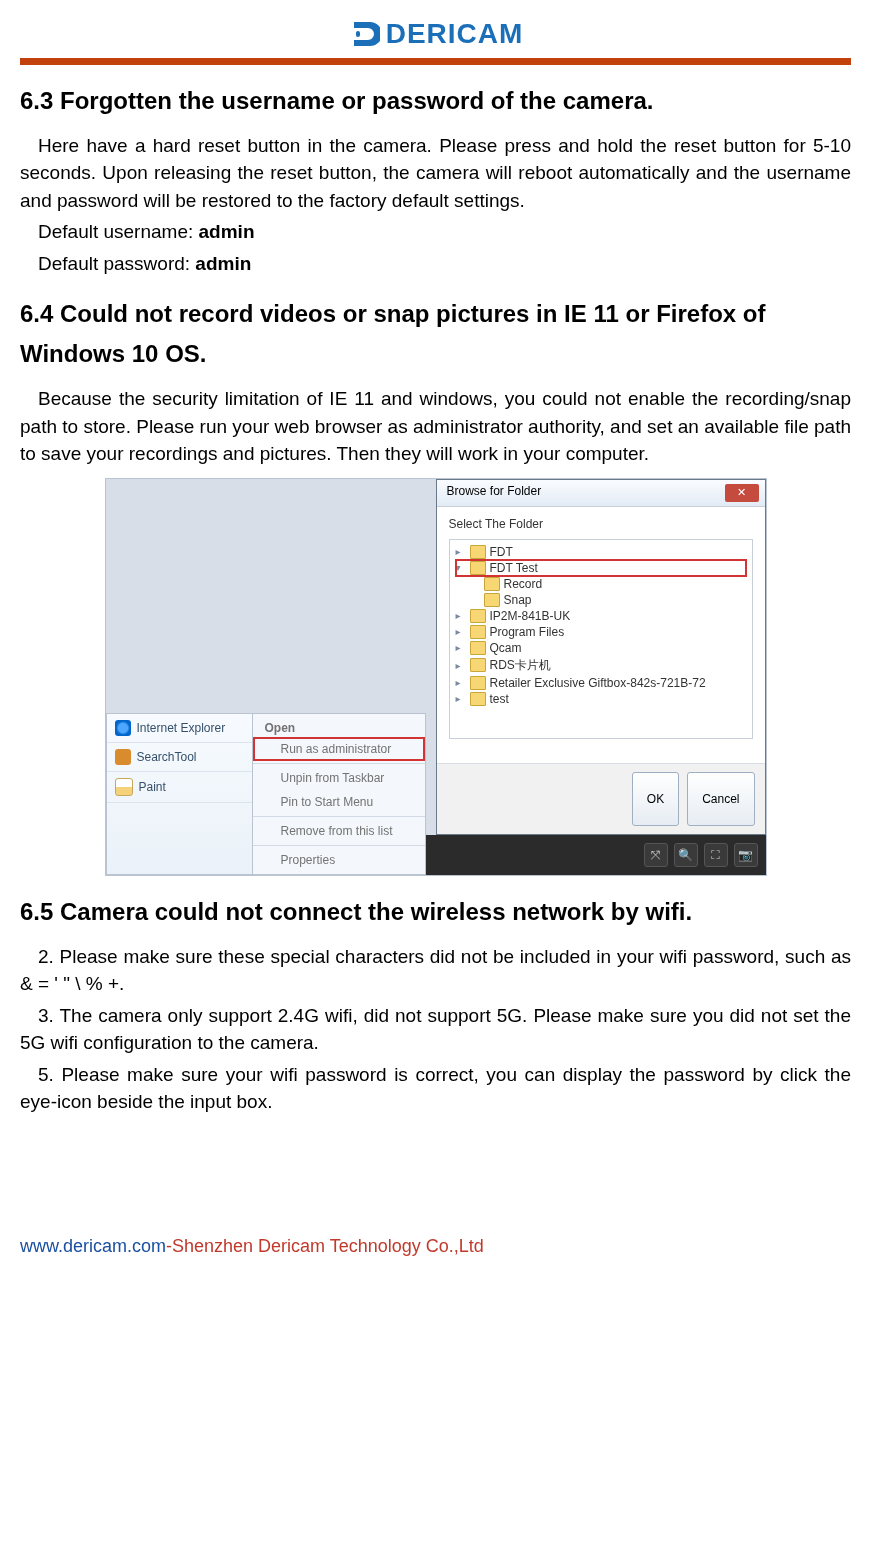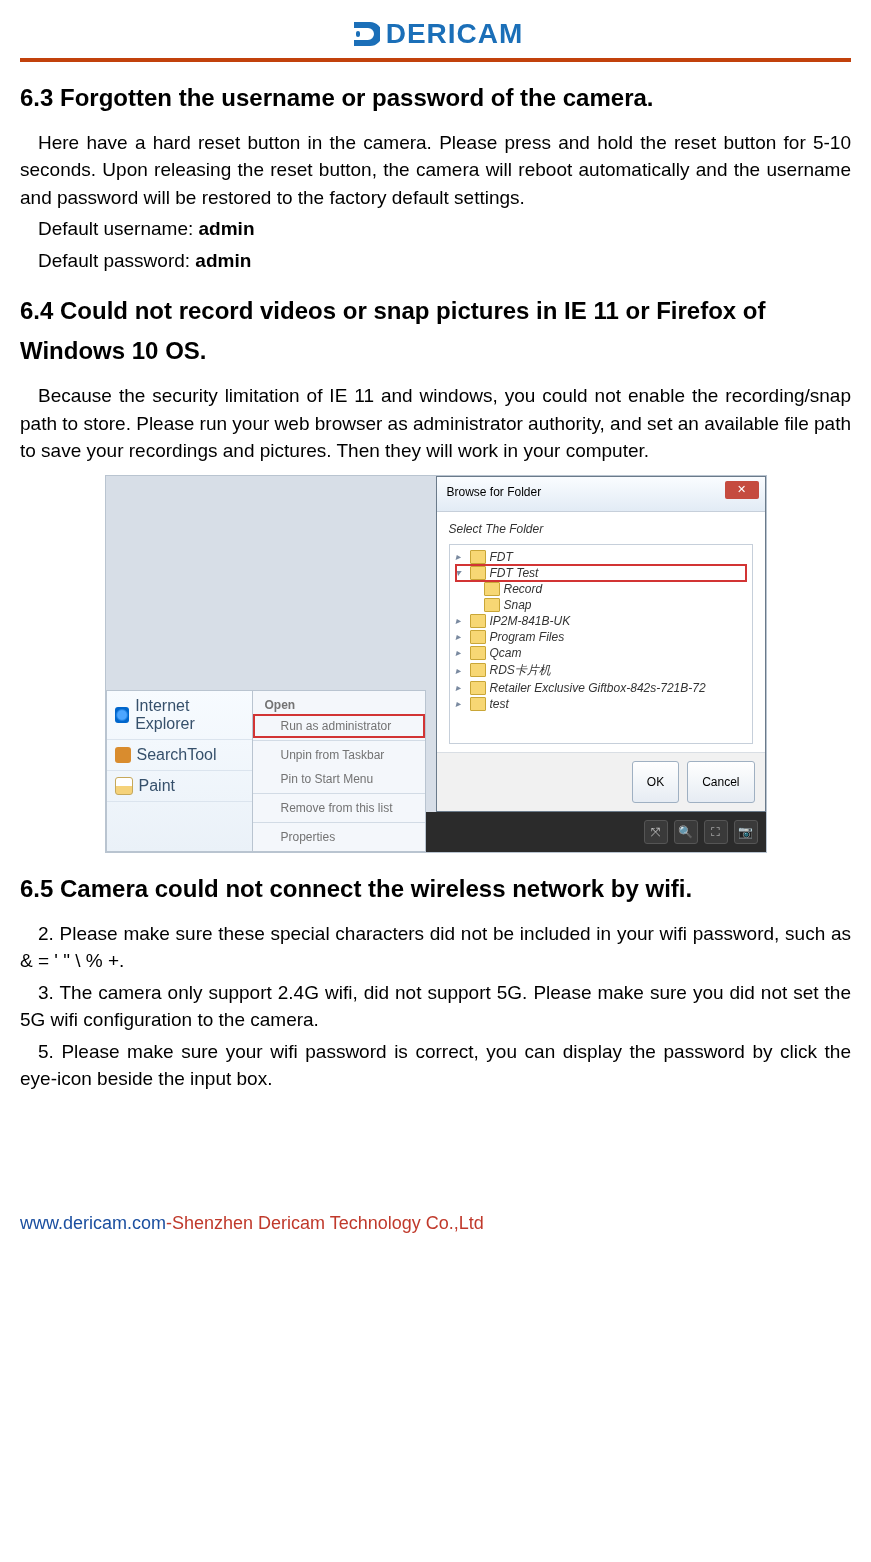--- a/index.html
+++ b/index.html
@@ -9,21 +9,21 @@
     color: #000;
     background: #fff;
     width: 871px;
   }
   .page {
     padding: 18px 20px 40px 20px;
     box-sizing: border-box;
   }
   .logo-bar {
     text-align: center;
-    border-bottom: 4px solid #c2410c;
+    border-bottom: 7px solid #c2410c;
     padding-bottom: 4px;
     margin-bottom: 12px;
   }
   .logo {
     display: inline-flex;
     align-items: center;
     gap: 6px;
     color: #1b6fb8;
     font-weight: 700;
     font-size: 28px;
@@ -49,22 +49,23 @@
   .bold { font-weight: 700; }
   .taskbar-menu {
     display: flex;
     width: 100%;
     background: #eef2f7;
   }
   .taskbar-col {
     width: 145px;
     border: 1px solid #b9c4d0;
     background: linear-gradient(#f7fbff,#eaf1f8);
-    font-size: 16px;
+    font-size: 12px;
     color: #36506b;
+    text-align: right;
   }
   .taskbar-item {
     display: flex;
     align-items: center;
     gap: 6px;
     padding: 6px 8px;
     border-bottom: 1px solid #dbe4ee;
   }
   .taskbar-item .ic {
     width: 16px; height: 16px;
@@ -96,33 +97,33 @@
     padding: 5px 12px 2px 12px;
   }
   .browse-dialog {
     width: 328px;
     border: 1px solid #6a7a8a;
     background: #f1f1f1;
     font-size: 12px;
     margin-left: auto;
   }
   .dlg-titlebar {
-    display:flex; align-items:flex-end; justify-content:space-between;
+    display:flex; align-items:flex-start; justify-content:space-between;
     background: linear-gradient(#fafcff,#e2ebf5);
-    padding: 4px 6px 12px 10px;
+    padding: 4px 6px 4px 10px;
     border-bottom:1px solid #c6cfda;
   }
   .dlg-close {
     width: 34px; height: 18px;
     background: #c54b3f;
     border-radius: 2px;
     display:flex; align-items:center; justify-content:center;
     color:#fff; font-size:11px; line-height:1;
   }
-  .dlg-body { padding: 10px 12px 8px 12px; background:#fff;font-style:italic; }
+  .dlg-body { padding: 10px 12px 24px 12px; background:#fff; }
   .dlg-label { margin-bottom: 8px; color:#333; }
   .tree {
     border:1px solid #c6cfda;
     height: 190px;
     padding: 4px 6px;
     overflow: hidden;
     position: relative;
     font-size: 12px;
     color:#333;
   }
@@ -142,21 +143,21 @@
   .tree .pad1 { padding-left: 14px; }
   .tree .hl { outline: 2px solid #d23434; outline-offset:-1px; }
   .dlg-buttons {
     display:flex; justify-content:flex-end; gap:8px;
     padding: 8px 10px;
     background:#f1f1f1;
     border-top:1px solid #d9dee4;
   }
   .dlg-buttons button {
     font-size:12px;
-    padding: 13px 14px;
+    padding: 19px 14px;
     background: linear-gradient(#fff,#e6ecf3);
     border:1px solid #9fb0c2;
     border-radius:3px;
     cursor:pointer;
   }
   .video-strip {
     height: 40px;
     background: #2b2b2b;
     display:flex;
     align-items:center;

